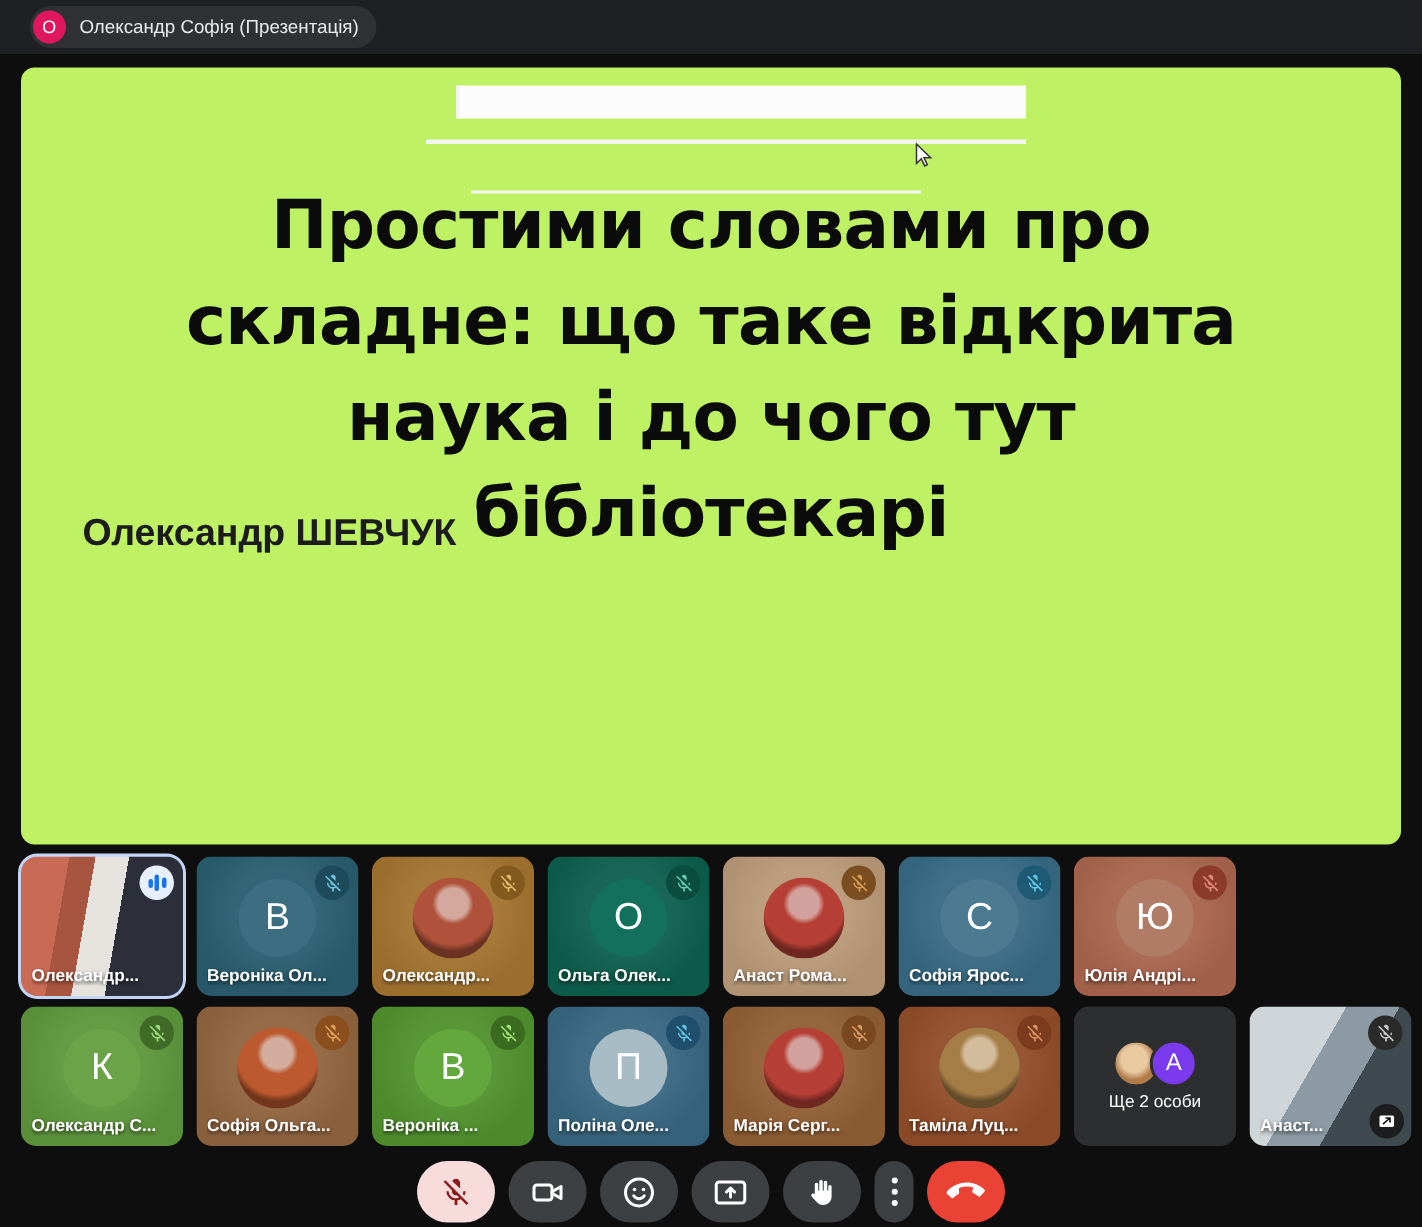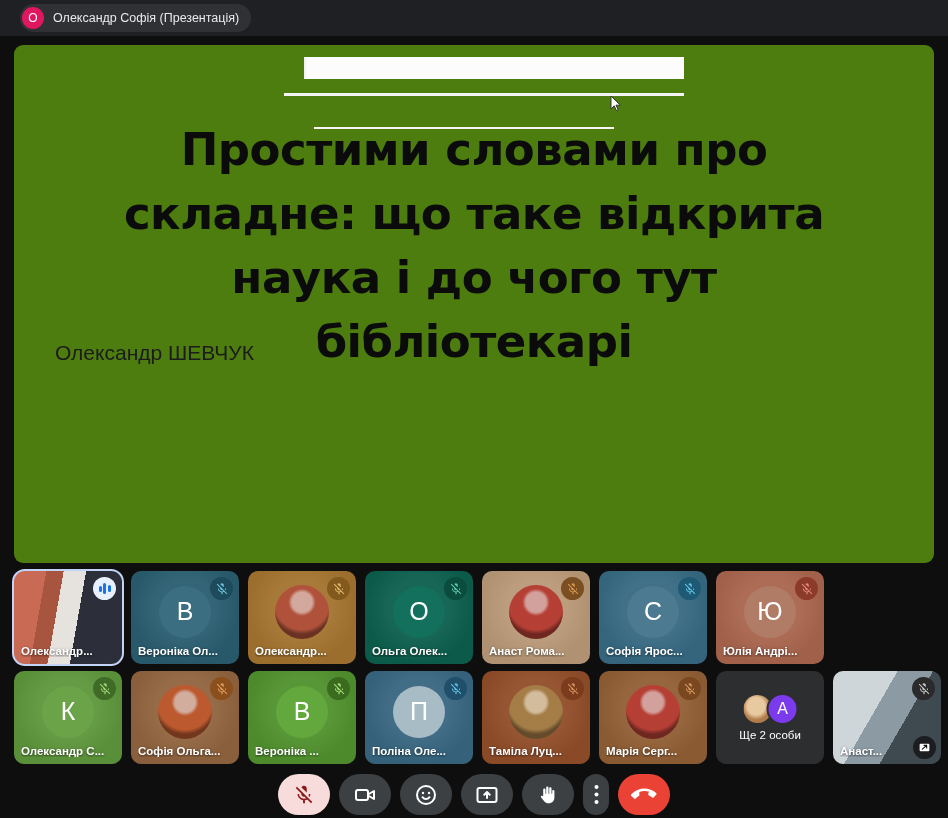--- a/index.html
+++ b/index.html
@@ -32,21 +32,21 @@
     letter-spacing: .2px;
   }
   .presenter-name {
     color: #e8eaed; font-size: 12.5px; white-space: nowrap;
   }
 
   
   .stage {
     position: absolute; top: 45px; left: 14px;
     width: 920px; height: 518px;
-    background: #4d7c0f;
+    background: #bef264;
     border-radius: 9px;
     overflow: hidden;
   }
   .ghost-a, .ghost-b, .ghost-c {
     position: absolute; background: #fafafa;
   }
   .ghost-a { left: 270px; top: 48px; width: 400px; height: 3px; background: #f4f4f4; }
   .ghost-b { left: 290px; top: 12px; width: 380px; height: 22px; background: #fcfcfc; border-left: 2px solid #f2f2f2; }
   .ghost-c { left: 300px; top: 82px; width: 300px; height: 2px; background: #f6f6f6; }
 
@@ -61,23 +61,23 @@
     text-align: center;
     font-family: "DejaVu Sans", sans-serif;
     font-weight: bold;
     font-size: 45px;
     line-height: 1.42;
     color: #0b0b0b;
     letter-spacing: -0.5px;
   }
   .slide-subtitle {
     position: absolute; left: 41px; top: 296px;
-    font-size: 21px;
+    font-size: 25px;
     color: #1c1c1c;
-    font-weight: 400;
+    font-weight: 700;
   }
 
   
   .strip { position: absolute; left: 14px; top: 571px; }
   .striprow { display: flex; gap: 9px; margin-bottom: 7px; }
 
   .tile {
     position: relative;
     width: 108px; height: 93px;
     border-radius: 10px;
@@ -310,42 +310,42 @@
         <div class="tile-bg" style="background: radial-gradient(circle at 50% 40%, rgb(65, 110, 134) 0px, rgb(65, 110, 134) 38%, rgb(53, 98, 122) 70%, rgb(53, 98, 122) 100%);"></div>
         <div class="tile-avatar" style="background: rgb(168, 188, 198);">П</div>
         <div class="mic-badge" style="background: rgb(31, 79, 107);">
           <svg width="14" height="14" viewBox="0 0 24 24" fill="#5fc0e0">
             <path d="M19 11h-1.7c0 .74-.16 1.43-.43 2.05l1.23 1.23c.56-.98.9-2.09.9-3.28zM14.98 11.17c0-.06.02-.11.02-.17V5c0-1.66-1.34-3-3-3-1.23 0-2.28.74-2.75 1.79l5.73 5.38zM4.27 3L3 4.27l6.01 6.01V11c0 1.66 1.33 3 2.99 3 .22 0 .44-.03.65-.08l1.66 1.66c-.71.33-1.5.52-2.31.52-2.76 0-5.3-2.1-5.3-5.1H5c0 3.41 2.72 6.23 6 6.72V21h2v-3.28c.91-.13 1.77-.45 2.54-.9L19.73 21 21 19.73 4.27 3z"></path>
           </svg>
         </div>
         <div class="tile-name">Поліна Оле...</div>
       </div>
       <div class="tile">
+        <div class="tile-bg" style="background: radial-gradient(circle at 50% 40%, rgb(150, 102, 62) 0px, rgb(150, 102, 62) 38%, rgb(138, 90, 50) 70%, rgb(138, 90, 50) 100%);"></div>
+        <div class="tile-photo">
+          <div style="width:100%;height:100%;background:radial-gradient(circle at 50% 32%, hsl(5,38%,72%) 0 22%, hsl(5,55%,46%) 30% 60%, hsl(5,55%,28%) 70% 100%);"></div>
+        </div>
+        <div class="mic-badge" style="background: rgb(122, 72, 32);">
+          <svg width="14" height="14" viewBox="0 0 24 24" fill="#d99860">
+            <path d="M19 11h-1.7c0 .74-.16 1.43-.43 2.05l1.23 1.23c.56-.98.9-2.09.9-3.28zM14.98 11.17c0-.06.02-.11.02-.17V5c0-1.66-1.34-3-3-3-1.23 0-2.28.74-2.75 1.79l5.73 5.38zM4.27 3L3 4.27l6.01 6.01V11c0 1.66 1.33 3 2.99 3 .22 0 .44-.03.65-.08l1.66 1.66c-.71.33-1.5.52-2.31.52-2.76 0-5.3-2.1-5.3-5.1H5c0 3.41 2.72 6.23 6 6.72V21h2v-3.28c.91-.13 1.77-.45 2.54-.9L19.73 21 21 19.73 4.27 3z"></path>
+          </svg>
+        </div>
+        <div class="tile-name">Марія Серг...</div>
+      </div>
+      <div class="tile">
         <div class="tile-bg" style="background: radial-gradient(circle at 50% 40%, rgb(150, 86, 52) 0px, rgb(150, 86, 52) 38%, rgb(138, 74, 40) 70%, rgb(138, 74, 40) 100%);"></div>
         <div class="tile-photo">
           <div style="width:100%;height:100%;background:radial-gradient(circle at 50% 32%, hsl(35,38%,72%) 0 22%, hsl(35,40%,46%) 30% 60%, hsl(35,40%,28%) 70% 100%);"></div>
         </div>
         <div class="mic-badge" style="background: rgb(122, 60, 28);">
           <svg width="14" height="14" viewBox="0 0 24 24" fill="#d99060">
             <path d="M19 11h-1.7c0 .74-.16 1.43-.43 2.05l1.23 1.23c.56-.98.9-2.09.9-3.28zM14.98 11.17c0-.06.02-.11.02-.17V5c0-1.66-1.34-3-3-3-1.23 0-2.28.74-2.75 1.79l5.73 5.38zM4.27 3L3 4.27l6.01 6.01V11c0 1.66 1.33 3 2.99 3 .22 0 .44-.03.65-.08l1.66 1.66c-.71.33-1.5.52-2.31.52-2.76 0-5.3-2.1-5.3-5.1H5c0 3.41 2.72 6.23 6 6.72V21h2v-3.28c.91-.13 1.77-.45 2.54-.9L19.73 21 21 19.73 4.27 3z"></path>
           </svg>
         </div>
         <div class="tile-name">Таміла Луц...</div>
-      </div>
-      <div class="tile">
-        <div class="tile-bg" style="background: radial-gradient(circle at 50% 40%, rgb(150, 102, 62) 0px, rgb(150, 102, 62) 38%, rgb(138, 90, 50) 70%, rgb(138, 90, 50) 100%);"></div>
-        <div class="tile-photo">
-          <div style="width:100%;height:100%;background:radial-gradient(circle at 50% 32%, hsl(5,38%,72%) 0 22%, hsl(5,55%,46%) 30% 60%, hsl(5,55%,28%) 70% 100%);"></div>
-        </div>
-        <div class="mic-badge" style="background: rgb(122, 72, 32);">
-          <svg width="14" height="14" viewBox="0 0 24 24" fill="#d99860">
-            <path d="M19 11h-1.7c0 .74-.16 1.43-.43 2.05l1.23 1.23c.56-.98.9-2.09.9-3.28zM14.98 11.17c0-.06.02-.11.02-.17V5c0-1.66-1.34-3-3-3-1.23 0-2.28.74-2.75 1.79l5.73 5.38zM4.27 3L3 4.27l6.01 6.01V11c0 1.66 1.33 3 2.99 3 .22 0 .44-.03.65-.08l1.66 1.66c-.71.33-1.5.52-2.31.52-2.76 0-5.3-2.1-5.3-5.1H5c0 3.41 2.72 6.23 6 6.72V21h2v-3.28c.91-.13 1.77-.45 2.54-.9L19.73 21 21 19.73 4.27 3z"></path>
-          </svg>
-        </div>
-        <div class="tile-name">Марія Серг...</div>
       </div>
       <div class="tile overflow" style="background: rgb(45, 46, 48);">
         <div class="overflow-avatars">
           <div class="ov-av">
             <div style="width:100%;height:100%;background:radial-gradient(circle at 45% 40%, #e8c9a0 0 38%, #b07c4a 60% 100%);"></div>
           </div>
           <div class="ov-av" style="background: rgb(124, 58, 237);">А</div>
         </div>
         <div class="overflow-text">Ще 2 особи</div>
       </div>

